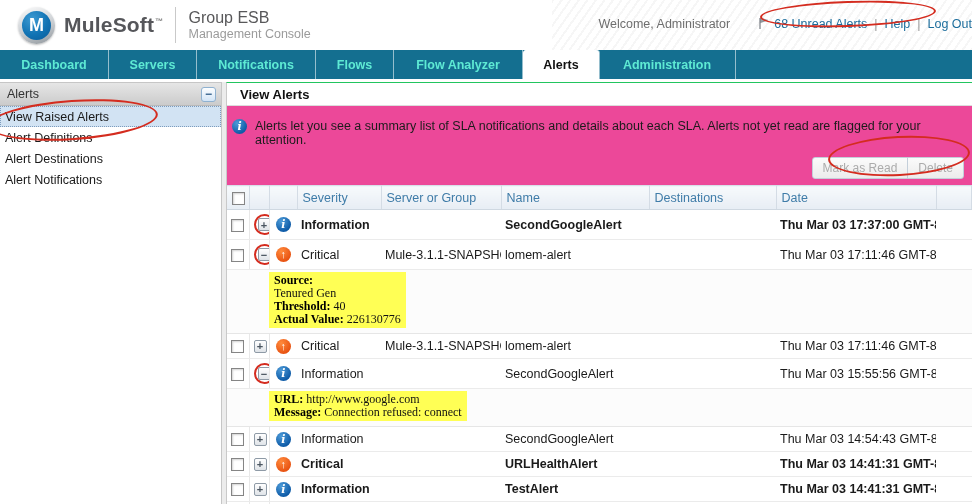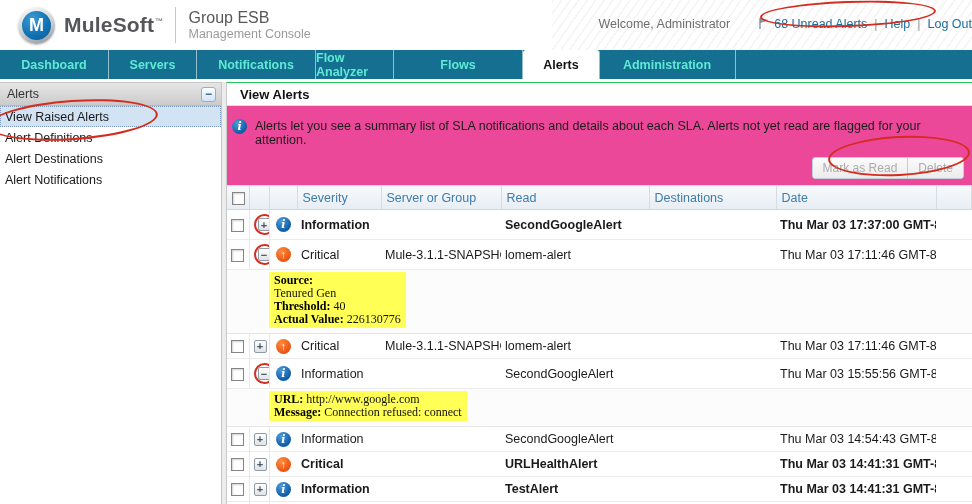--- a/index.html
+++ b/index.html
@@ -153,22 +153,22 @@
     <a class="hlink">Help</a>
     <span class="hsep">|</span>
     <a class="hlink">Log Out</a>
   </div>
 </div>
 
 <div class="tab-bar">
     <div class="tab">Dashboard</div>
     <div class="tab">Servers</div>
     <div class="tab">Notifications</div>
+    <div class="tab">Flows</div>
     <div class="tab">Flow Analyzer</div>
-    <div class="tab">Flows</div>
     <div class="tab active">Alerts</div>
     <div class="tab">Administration</div>
   </div>
 <div class="tab-spacer"></div>
 
 <div class="content-row">
   <div class="sidebar">
     <div class="sidebar-header">
       <span class="sidebar-title">Alerts</span>
       <span class="collapse-btn">−</span>
@@ -203,21 +203,21 @@
           <col style="width:160px">
           <col>
       </colgroup>
       <thead>
           <tr id="header-row">
             <th><span class="cb"></span></th>
             <th></th>
             <th></th>
             <th>Severity</th>
             <th>Server or Group</th>
-            <th>Read</th>
+            <th>Name</th>
             <th>Destinations</th>
             <th>Date</th>
             <th></th>
           </tr>
         </thead>
       <tbody id="table-body">
           <tr class="unread">
             <td class="cell-chk"><span class="cb"></span></td>
             <td class="cell-exp"><span class="ring">
                 <span class="exp-btn">+</span>

